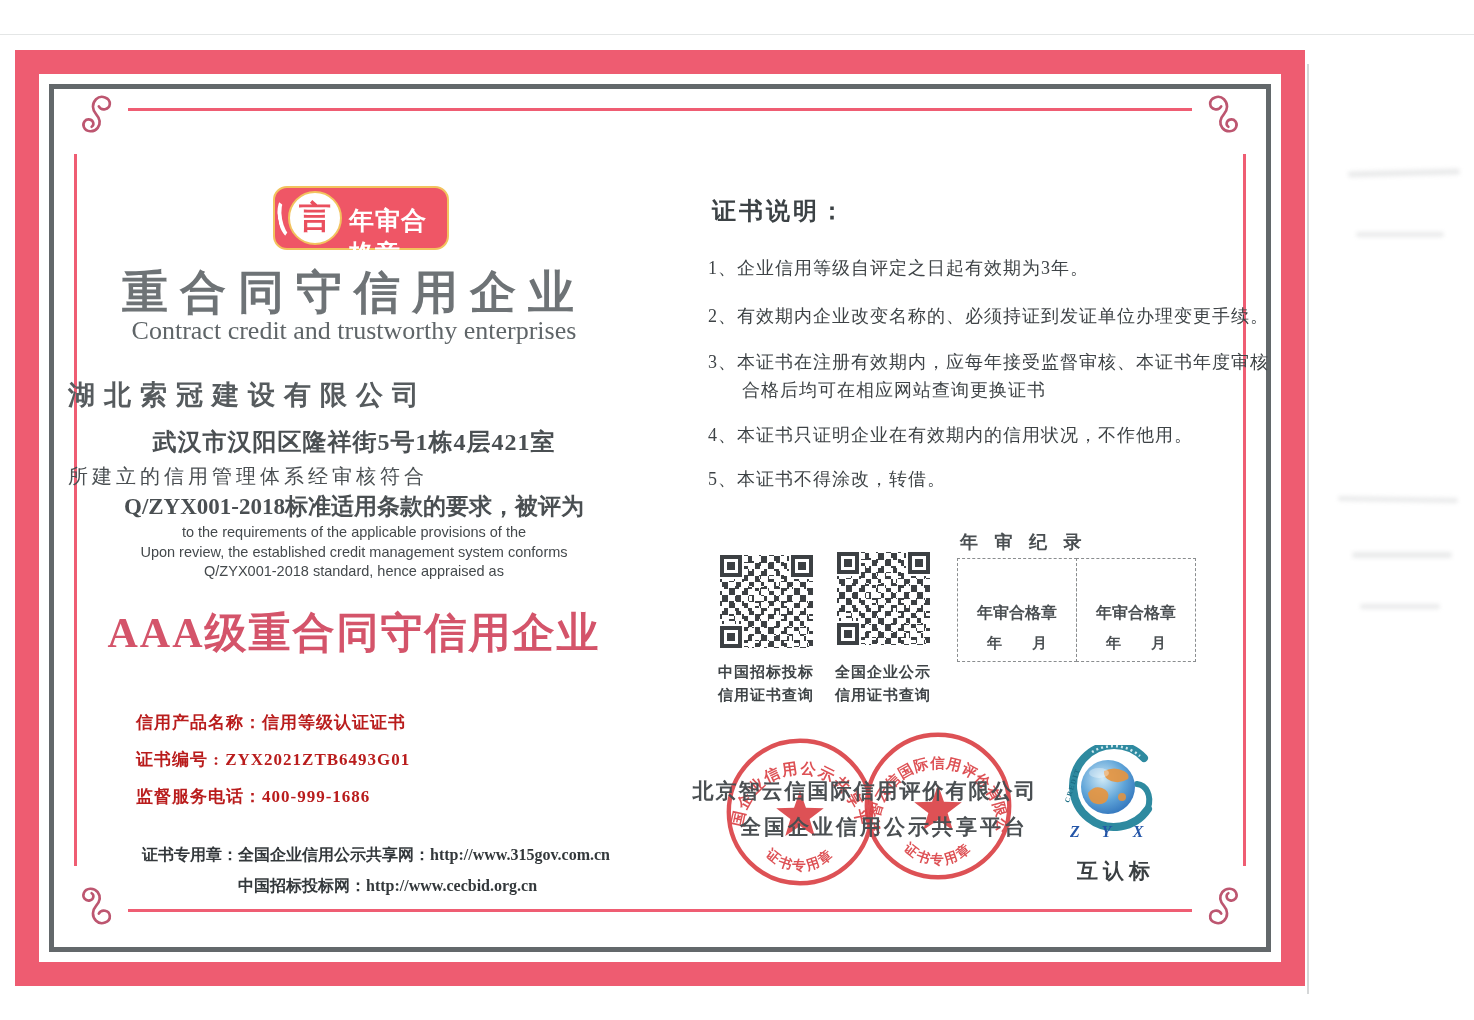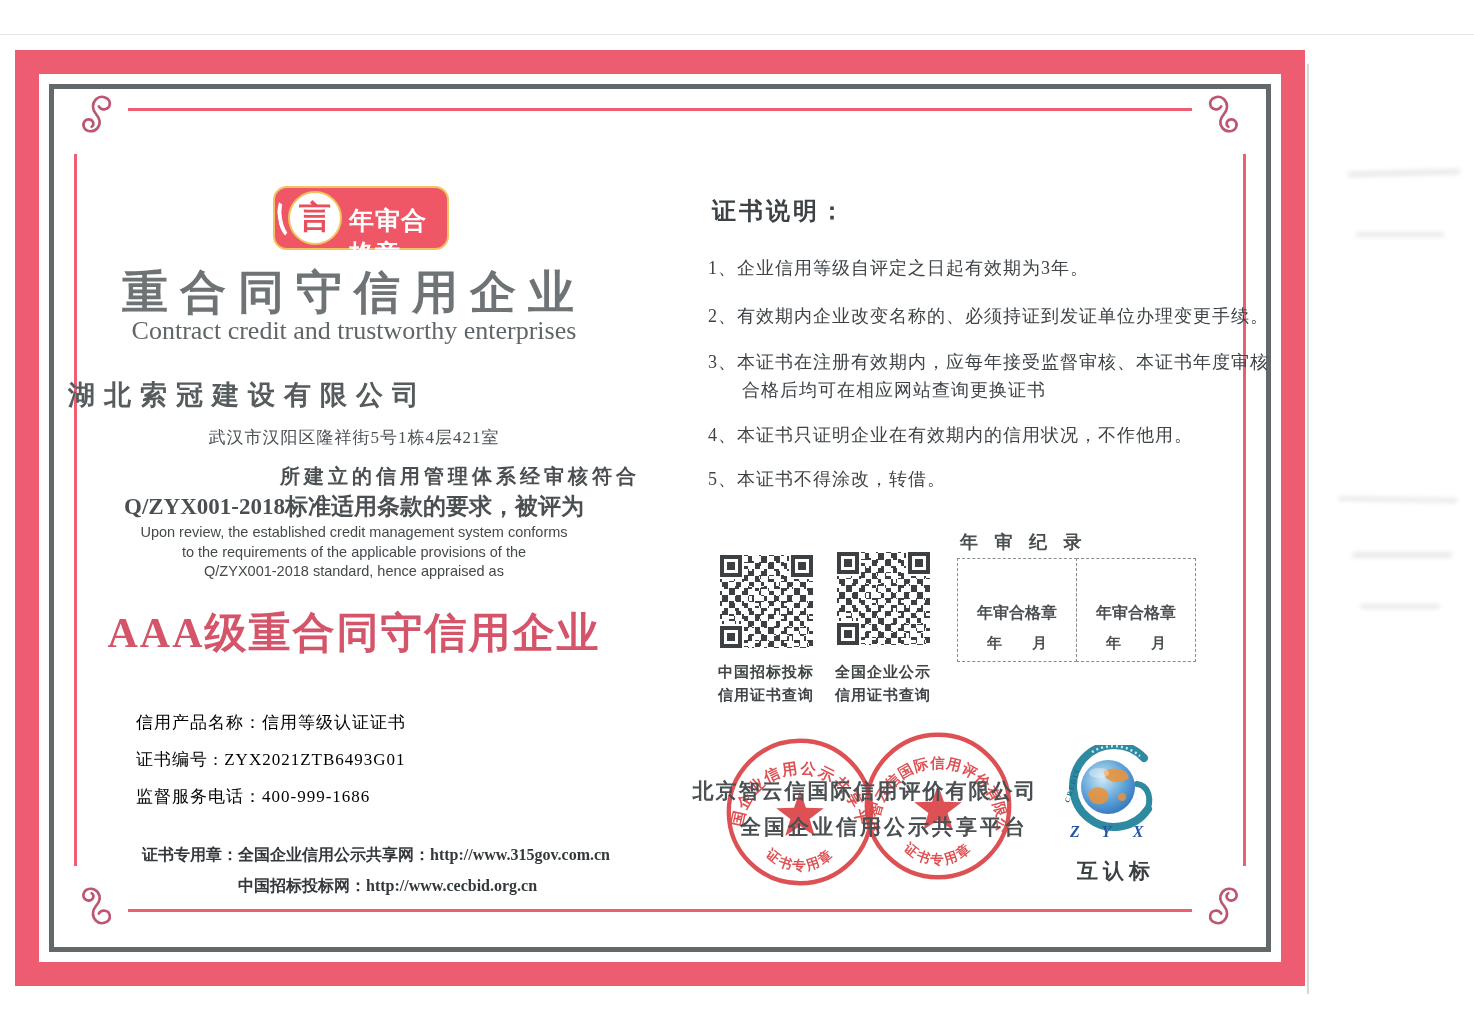--- a/index.html
+++ b/index.html
@@ -63,41 +63,41 @@
   .title-en {
     position:absolute; left:0; top:227px; width:100%; text-align:center;
     font-size:26px; color:#5f6568;
   }
   .company {
     position:absolute; left:0; top:288px; width:100%; text-align:left;
     font-size:27px; font-weight:bold; color:#565b5e; letter-spacing:9px;
   }
   .address {
     position:absolute; left:0; top:337px; width:100%; text-align:center;
-    font-size:17px; font-weight:normal; color:#4a4f52; letter-spacing:1px;
+    font-size:24px; font-weight:bold; color:#4a4f52; letter-spacing:1px;
   }
   .stmt1 {
-    position:absolute; left:0; top:374px; width:100%; text-align:right;
-    font-size:20px; font-weight:bold; color:#4a4f52; letter-spacing:4px;
+    position:absolute; left:0; top:374px; width:100%; text-align:left;
+    font-size:20px; font-weight:normal; color:#4a4f52; letter-spacing:4px;
   }
   .stmt2 {
     position:absolute; left:0; top:402px; width:100%; text-align:center;
     font-size:23px; font-weight:bold; color:#4a4f52;
   }
   .stmt-en {
     position:absolute; left:0; top:434px; width:100%; text-align:center;
     font-size:14.5px; color:#44494c; line-height:1.35;
     font-family:"Liberation Sans",sans-serif;
   }
   .award {
     position:absolute; left:0; top:516px; width:100%; text-align:center;
     font-size:42px; font-weight:bold; color:#d4546a; letter-spacing:2px;
   }
   .details { position:absolute; left:82px; top:622px; }
-  .detail-row { margin-bottom:14px; font-size:17px; font-weight:normal; color:#000000; letter-spacing:1px; }
+  .detail-row { margin-bottom:14px; font-size:17px; font-weight:bold; color:#b91c1c; letter-spacing:1px; }
   .query { position:absolute; left:88px; top:756px; display:flex; font-size:16px; font-weight:bold; color:#33383b; }
   .query-lines div { margin-bottom:10px; }
 
   
   .notes-heading {
     position:absolute; left:658px; top:106px; font-size:24px; font-weight:bold;
     color:#3c4245; letter-spacing:3px;
   }
   .note {
     position:absolute; left:654px; width:566px; font-size:18px; color:#3e4346;
@@ -225,22 +225,22 @@
             <div class="badge-circle">言</div>
             <div class="badge-text">年审合格章</div>
           </div>
           <div class="title-cn">重合同守信用企业</div>
           <div class="title-en">Contract credit and trustworthy enterprises</div>
           <div class="company">湖北索冠建设有限公司</div>
           <div class="address">武汉市汉阳区隆祥街5号1栋4层421室</div>
           <div class="stmt1">所建立的信用管理体系经审核符合</div>
           <div class="stmt2">Q/ZYX001-2018标准适用条款的要求，被评为</div>
           <div class="stmt-en">
+            <div>to the requirements of the applicable provisions of the</div>
             <div>Upon review, the established credit management system conforms</div>
-            <div>to the requirements of the applicable provisions of the</div>
             <div>Q/ZYX001-2018 standard, hence appraised as</div>
           </div>
           <div class="award">AAA级重合同守信用企业</div>
         </div>
 
         <div class="details">
           <div class="detail-row"><span>信用产品名称：</span><span>信用等级认证证书</span></div>
           <div class="detail-row"><span>证书编号 : </span><span>ZYX2021ZTB6493G01</span></div>
           <div class="detail-row"><span>监督服务电话：</span><span>400-999-1686</span></div>
         </div>

